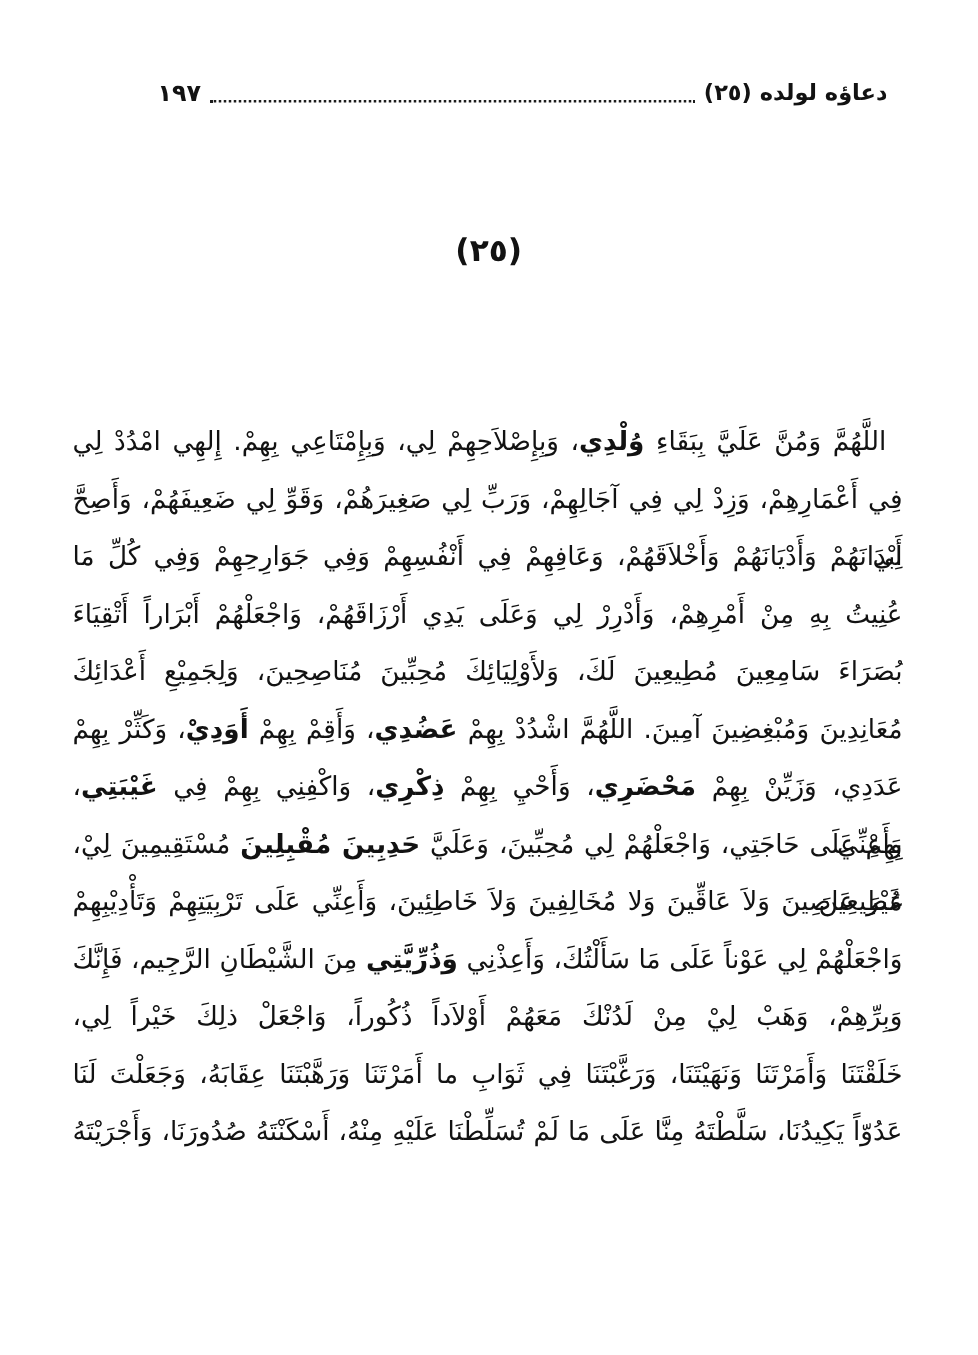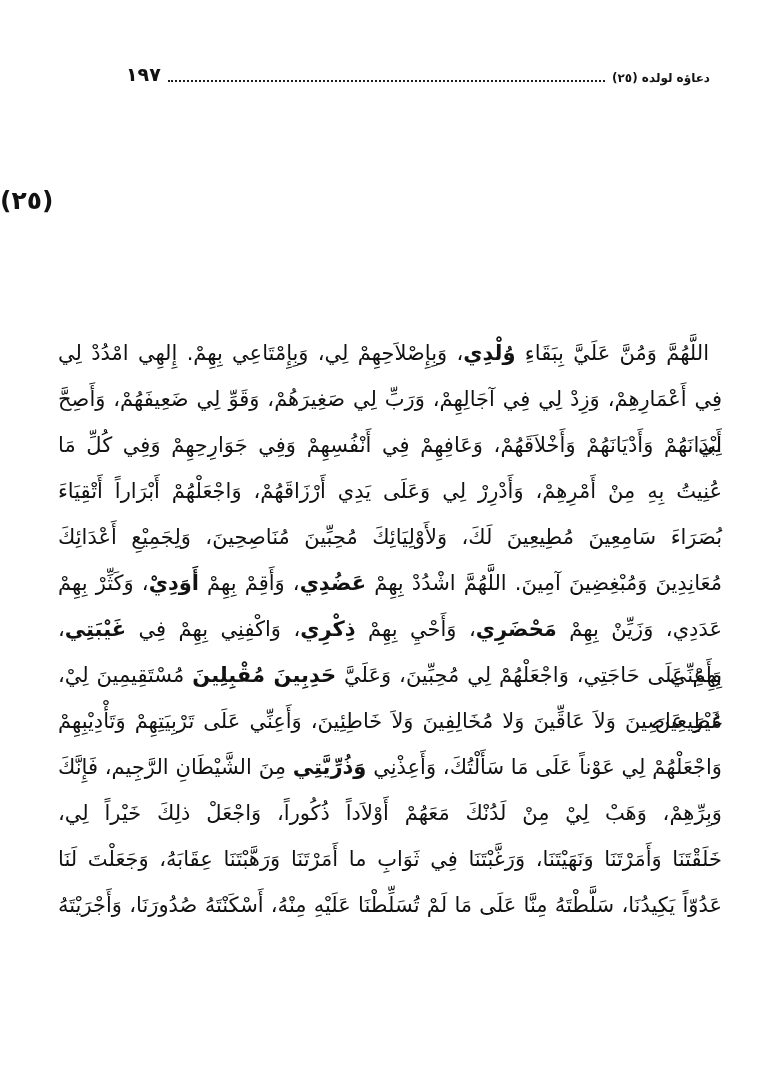--- a/index.html
+++ b/index.html
@@ -19,42 +19,42 @@
   
   .header {
     position: absolute;
     top: 62px; right: 72px; left: 126px;
     display: flex;
     direction: rtl;
     align-items: flex-end;
   }
   .header-title {
     font-weight: bold;
-    font-size: 12px;
+    font-size: 18px;
     white-space: nowrap;
     line-height: 1.4;
     text-align: center;
   }
   .leader {
     flex: 1 1 auto;
     border-bottom: 2.4px dotted #1c1c1c;
     margin: 0 7px 5px 7px;
     height: 1px;
   }
   .page-number {
     font-weight: bold;
     font-size: 19px;
     white-space: nowrap;
     line-height: 1.3;
   }
   
   .section-number {
     position: absolute;
     top: 186px; left: 0; right: 0;
-    text-align: left;
+    text-align: center;
     direction: rtl;
     font-weight: bold;
     font-size: 25px;
   }
   .section-title {
     position: absolute;
     top: 238px; left: 0; right: 0;
     text-align: center;
     direction: rtl;
     font-weight: bold;

